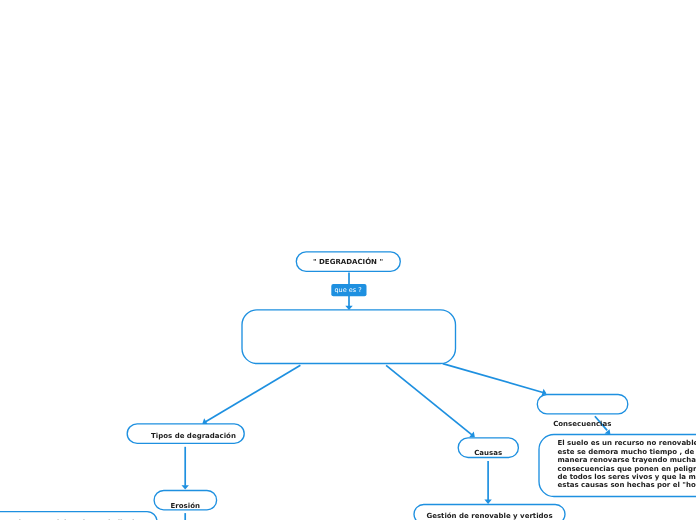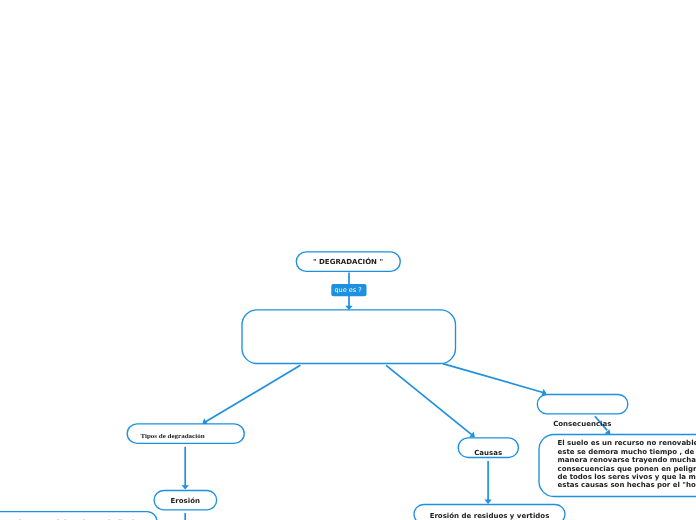--- a/index.html
+++ b/index.html
@@ -64,38 +64,38 @@
 
   <div class="label" style="left:296.3px;top:251.2px;width:104px;height:20.6px;">
     <span class="nowrap">" DEGRADACIÓN "</span>
   </div>
 
   <div class="badge" style="left:331.3px;top:284px;width:34px;height:12.2px;">
     <span>que es ?</span>
   </div>
 
 
-  <div class="label" style="left:114px;top:423.5px;width:117px;height:22px;font-family:Liberation Serif, serif;">
+  <div class="label" style="left:135px;top:423.5px;width:117px;height:22px;">
     <span class="nowrap">Tipos de degradación</span>
   </div>
 
-  <div class="label" style="left:154.1px;top:490px;width:62.5px;height:19.6px;">
+  <div class="label" style="left:154.1px;top:490px;width:62.5px;height:19.6px;align-items:flex-end;">
     <span class="nowrap">Erosión</span>
   </div>
 
   <div class="label" style="left:-40px;top:511.6px;width:197px;height:20px;padding-left:38px;">
     <span class="nowrap">desgaste del suelo por la lluvia</span>
   </div>
 
   <div class="label" style="left:458.2px;top:437.5px;width:60.2px;height:28px;">
     <span class="nowrap">Causas</span>
   </div>
 
   <div class="label" style="left:414px;top:504.8px;width:151px;height:20px;">
-    <span class="nowrap">Erosión de residuos y vertidos</span>
+    <span class="nowrap">Gestión de renovable y vertidos</span>
   </div>
 
   <div class="label" style="left:537.3px;top:393.9px;width:90.5px;height:19.6px;margin-top:19px;">
     <span class="nowrap">Consecuencias</span>
   </div>
 
   <div class="para" style="left:539px;top:434.4px;width:186px;height:62.2px;padding:5.4px 18.5px 0 18.5px;">
     <span>El  suelo es un recurso no renovable, este se demora mucho tiempo  , de manera renovarse trayendo muchas consecuencias que ponen en peligro de todos los seres vivos y que la ma estas causas son hechas por el "hom</span>
   </div>
 

